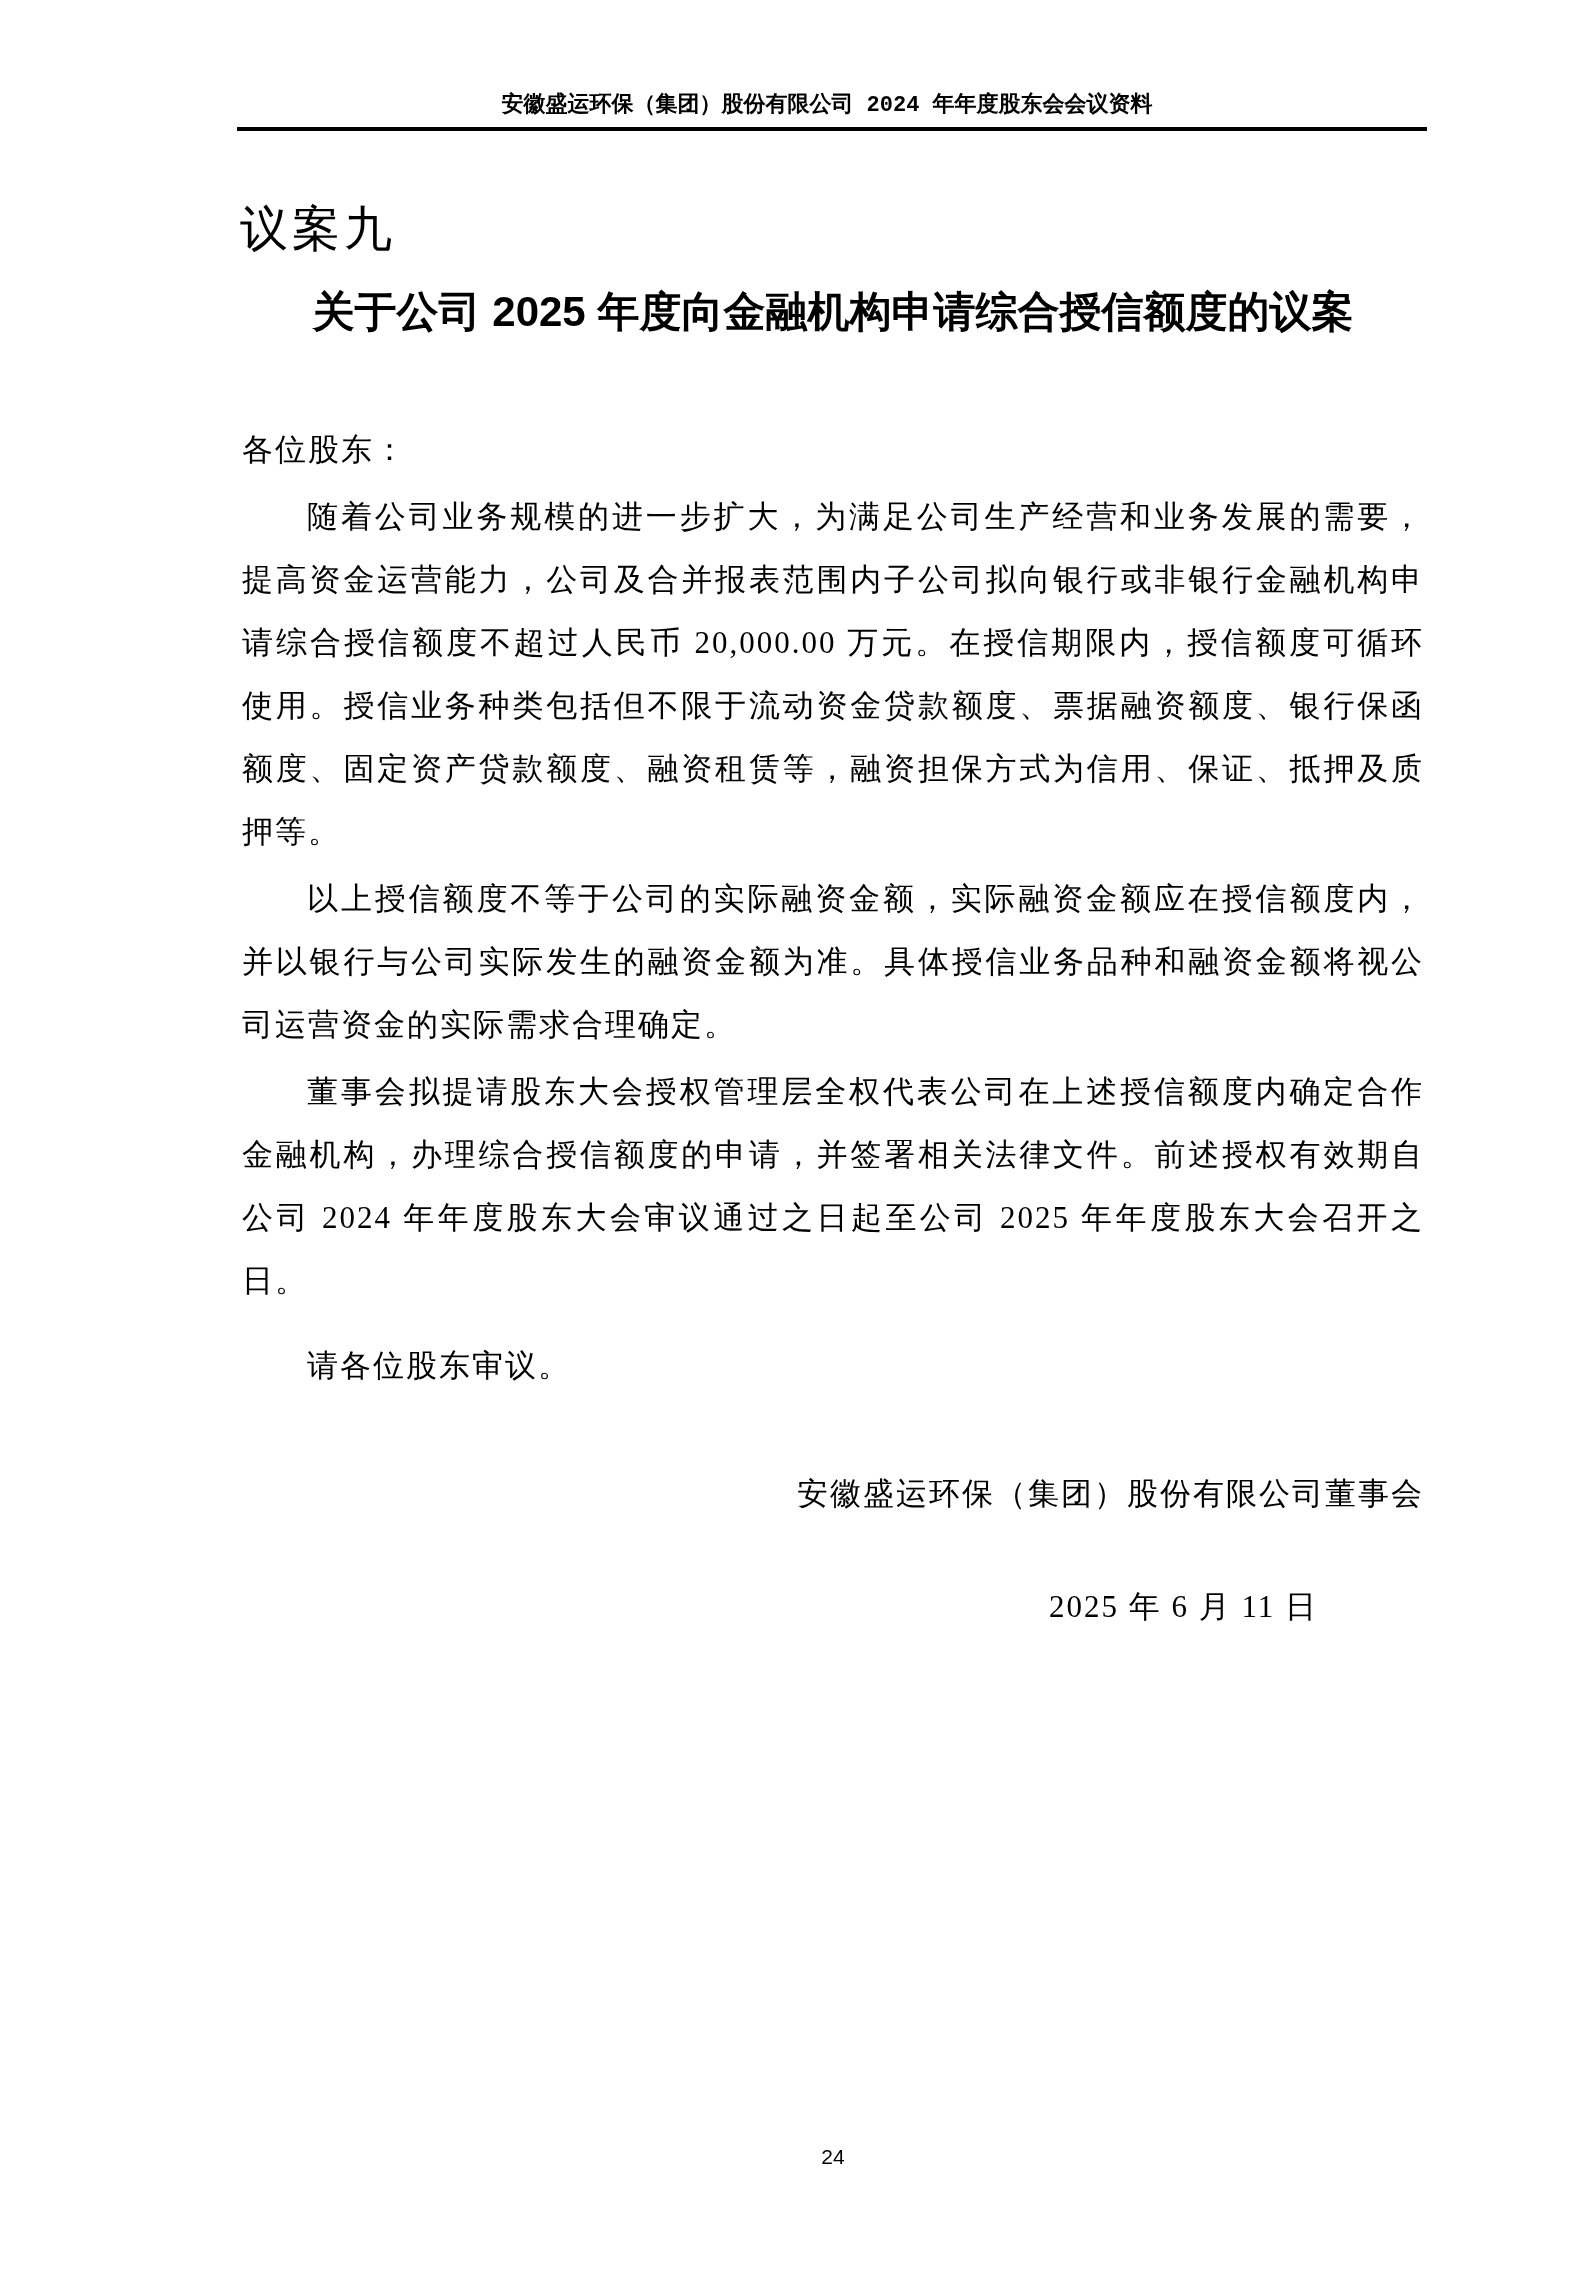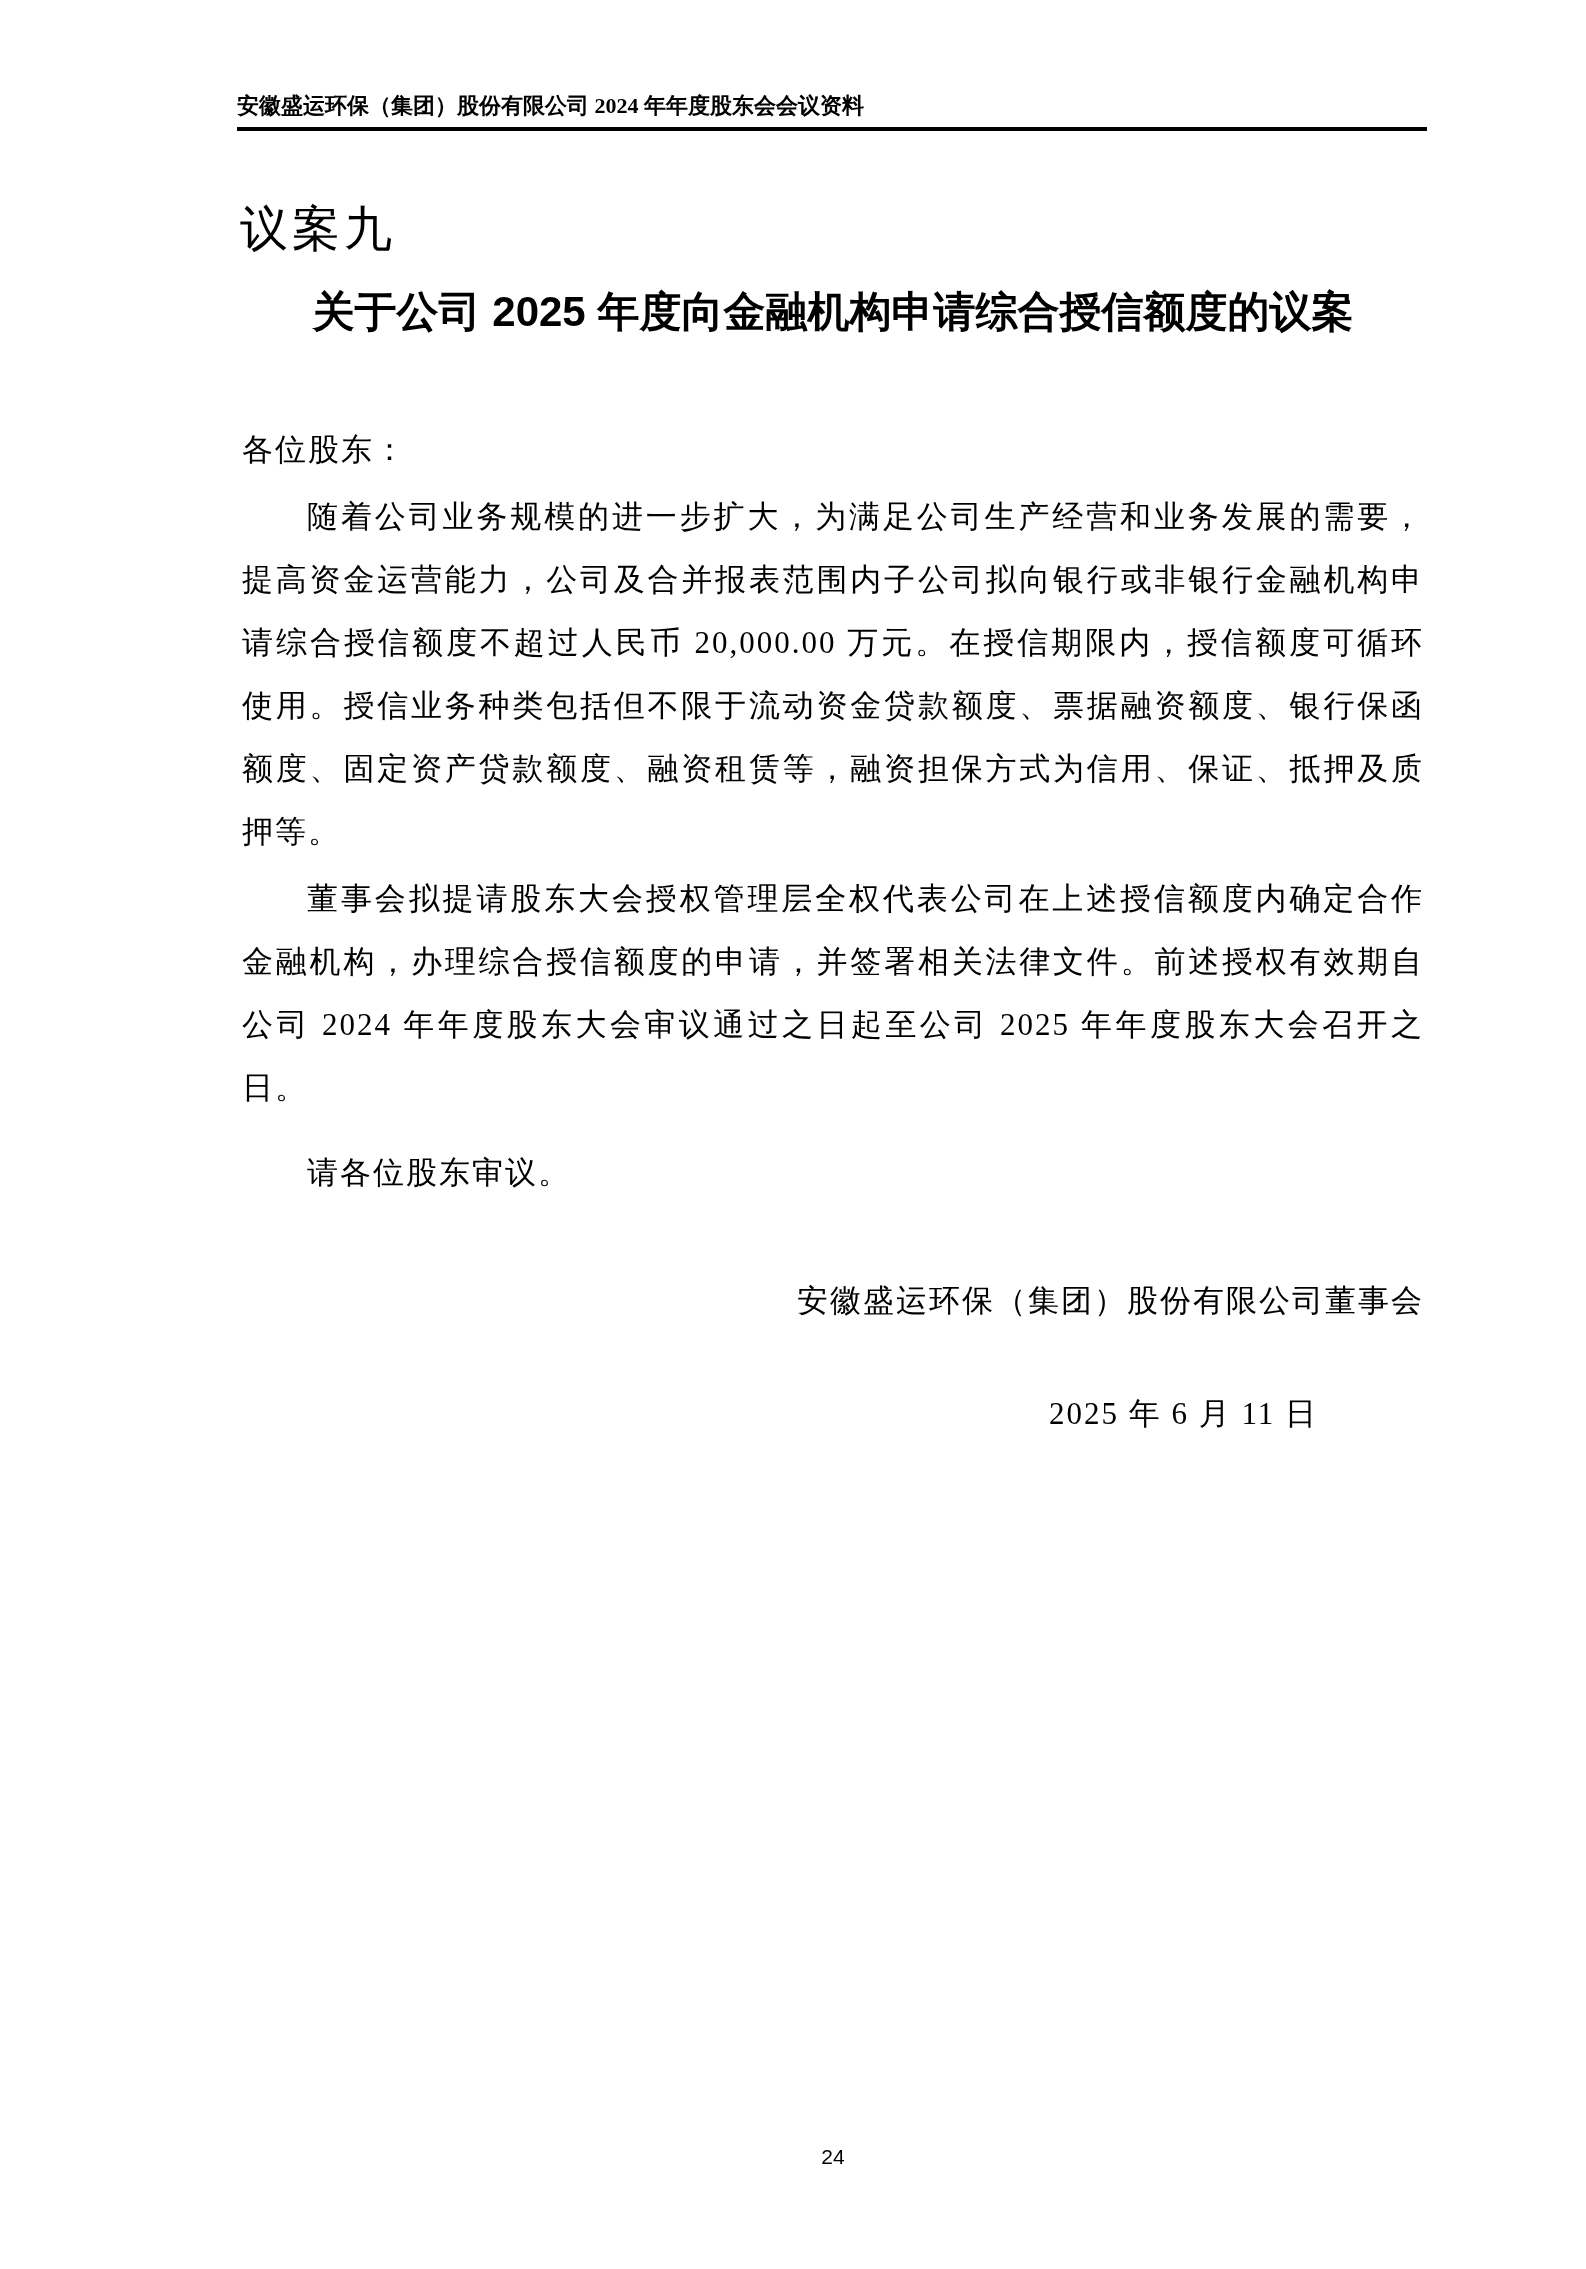--- a/index.html
+++ b/index.html
@@ -14,22 +14,22 @@
     background: #ffffff;
     color: #000000;
     overflow: hidden;
     font-family: "Liberation Serif", "DejaVu Serif", serif;
   }
   .header {
     position: absolute;
     left: 237px;
     top: 88px;
     width: 1180px;
-    text-align: left;
-    font-family: Liberation Serif, serif;
+    text-align: center;
+    font-family: Liberation Mono, monospace;
     font-weight: bold;
     font-size: 22px;
     line-height: 36px;
     white-space: nowrap;
   }
   .header-rule {
     position: absolute;
     left: 237px;
     top: 127px;
     width: 1190px;
@@ -117,20 +117,21 @@
 
   <div class="header-rule"></div>
 
   <div class="section-label">议案九</div>
 
   <h1 class="title">关于公司 2025 年度向金融机构申请综合授信额度的议案</h1>
 
   <div class="body-block">
     <p class="salutation">各位股东：</p>
     <p class="para">随着公司业务规模的进一步扩大，为满足公司生产经营和业务发展的需要， 提高资金运营能力，公司及合并报表范围内子公司拟向银行或非银行金融机构申请综合授信额度不超过人民币 20,000.00 万元。在授信期限内，授信额度可循环使用。授信业务种类包括但不限于流动资金贷款额度、票据融资额度、银行保函额度、固定资产贷款额度、融资租赁等，融资担保方式为信用、保证、抵押及质押等。</p>
+    <p class="para">以上授信额度不等于公司的实际融资金额，实际融资金额应在授信额度内，并以银行与公司实际发生的融资金额为准。具体授信业务品种和融资金额将视公司运营资金的实际需求合理确定。</p>
     <p class="para">董事会拟提请股东大会授权管理层全权代表公司在上述授信额度内确定合作金融机构，办理综合授信额度的申请，并签署相关法律文件。前述授权有效期自公司 2024 年年度股东大会审议通过之日起至公司 2025 年年度股东大会召开之日。</p>
     <p class="para gap-before">请各位股东审议。</p>
     <p class="signature">安徽盛运环保（集团）股份有限公司董事会</p>
     <p class="date-line">2025 年 6 月 11 日</p>
   </div>
 
   <div class="footer">
     <span>24</span>
   </div>
 

